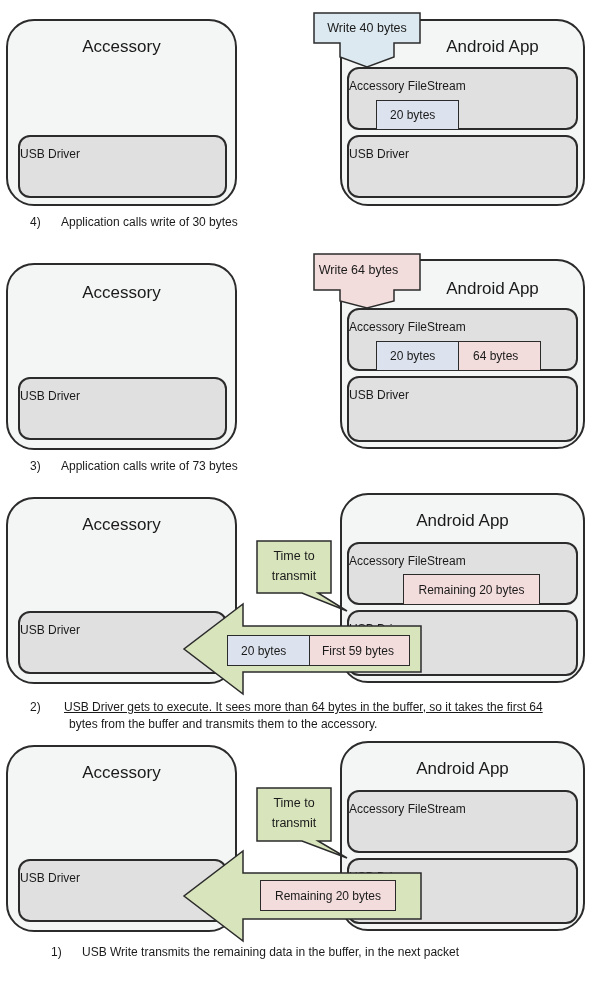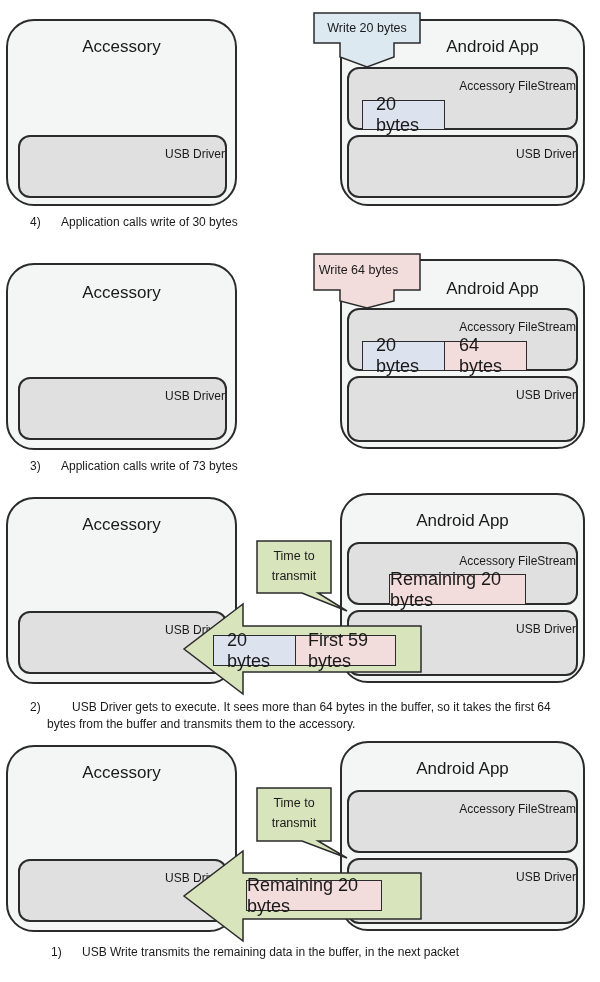--- a/index.html
+++ b/index.html
@@ -2,22 +2,22 @@
 <html><head>
 <meta charset="utf-8">
 <style>
   html, body { margin: 0; padding: 0; background: #ffffff; }
   body { width: 600px; height: 982px; position: relative; overflow: hidden;
          font-family: "Liberation Sans", sans-serif; color: #1a1a1a; }
   .abs { position: absolute; box-sizing: border-box; }
   .outer { background: #f4f5f5; border: 2px solid #2b2b2b; border-radius: 28px; }
   .inner { background: #e0e0e0; border: 2px solid #2b2b2b; border-radius: 12px; }
   .title { position: absolute; left: 0; right: 0; text-align: center; font-size: 17px; }
-  .subtitle { position: absolute; left: 0; right: 0; text-align: right; font-size: 12px; }
-  .chunk { border: 1.5px solid #2b2b2b; font-size: 18px; display: flex; align-items: center; }
+  .subtitle { position: absolute; left: 0; right: 0; text-align: left; font-size: 12px; }
+  .chunk { border: 1.5px solid #2b2b2b; font-size: 12px; display: flex; align-items: center; margin-left: 14px; }
   .blue { background: #dde3ee; }
   .pink { background: #f3dcdc; }
   .caption { font-size: 12px; line-height: 20px; }
   svg.overlay { position: absolute; left: 0; top: 0; overflow: visible; }
   .ctext { font-size: 12.5px; text-align: center; line-height: 20px; }
 </style>
 </head>
 <body>
 
 <div>
@@ -35,21 +35,21 @@
           <span>20 bytes</span>
         </div>
     </div>
     <div class="abs inner" style="left:5px;top:114px;width:231px;height:63px;">
       <div class="subtitle" style="top:10px;">USB Driver</div>
     </div>
   </div>
   <svg class="overlay" width="600" height="982">
     <path d="M314,13 H420 V43 H394 V57 L367,67 L340,57 V43 H314 Z" fill="#dce9f0" stroke="#2b2b2b" stroke-width="1.5"></path>
   </svg>
-  <div class="abs ctext" style="left:314px;top:18px;width:106px;">Write 20 bytes</div>
+  <div class="abs ctext" style="left:314px;top:18px;width:106px;">Write 40 bytes</div>
   <div class="abs caption" style="left:30px;top:212px;">4)</div>
   <div class="abs caption" style="left:61px;top:212px;">Application calls write of 30 bytes</div>
 </div>
 
 <div>
   <div class="abs outer" style="left:6px;top:263px;width:231px;height:187px;">
     <div class="title" style="top:18px;">Accessory</div>
     <div class="abs inner" style="left:10px;top:112px;width:209px;height:63px;">
       <div class="subtitle" style="top:10px;">USB Driver</div>
     </div>
@@ -102,22 +102,22 @@
   </svg>
   <div class="abs ctext" style="left:257px;top:546px;width:74px;">Time to</div>
   <div class="abs ctext" style="left:257px;top:566px;width:74px;">transmit</div>
   <div class="abs chunk blue" style="left:213px;top:635px;width:83px;height:31px;padding-left:13px;">
       <span>20 bytes</span>
     </div>
   <div class="abs chunk pink" style="left:295px;top:635px;width:101px;height:31px;padding-left:12px;">
       <span>First 59 bytes</span>
     </div>
   <div class="abs caption" style="left:30px;top:697px;">2)</div>
-  <div class="abs caption" style="left:72px;top:697px;">USB Driver gets to execute.  It sees more than 64 bytes in the buffer, so it takes the first 64</div>
-  <div class="abs caption" style="left:47px;top:714px;">bytes from the buffer and transmits them to the accessory.</div>
+  <div class="abs caption" style="left:64px;top:697px;text-decoration:underline;">USB Driver gets to execute.  It sees more than 64 bytes in the buffer, so it takes the first 64</div>
+  <div class="abs caption" style="left:69px;top:714px;">bytes from the buffer and transmits them to the accessory.</div>
 </div>
 
 <div>
   <div class="abs outer" style="left:6px;top:745px;width:231px;height:187px;">
     <div class="title" style="top:16px;">Accessory</div>
     <div class="abs inner" style="left:10px;top:112px;width:209px;height:63px;">
       <div class="subtitle" style="top:10px;">USB Driver</div>
     </div>
   </div>
   <div class="abs outer" style="left:340px;top:741px;width:245px;height:190px;">

